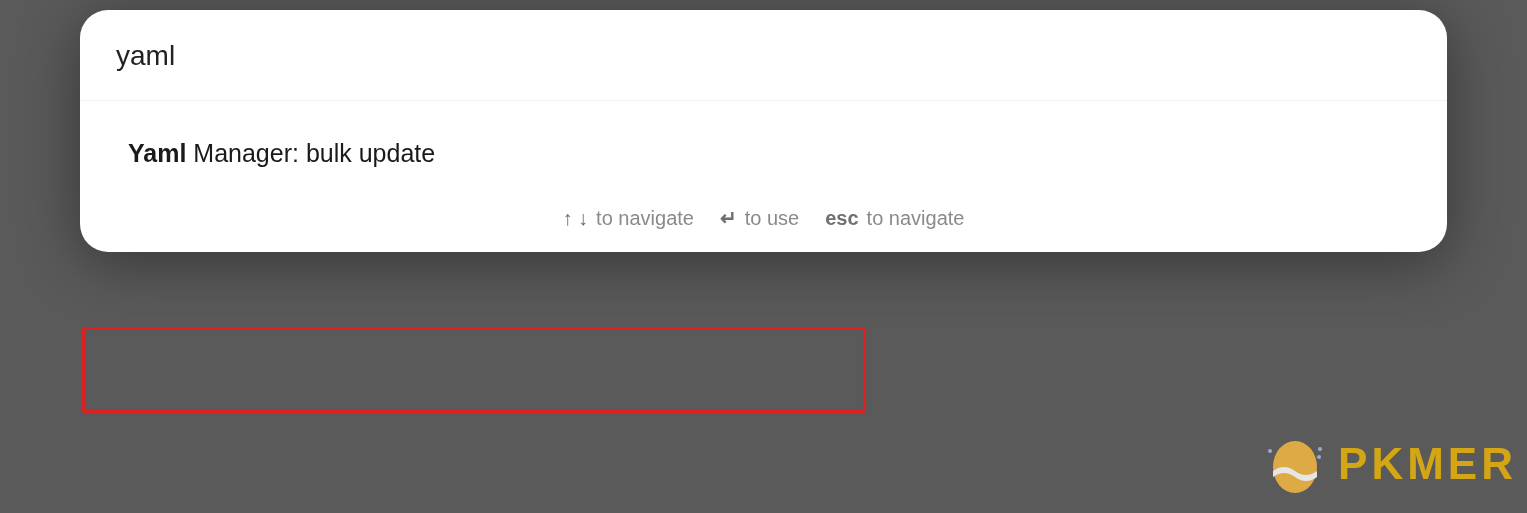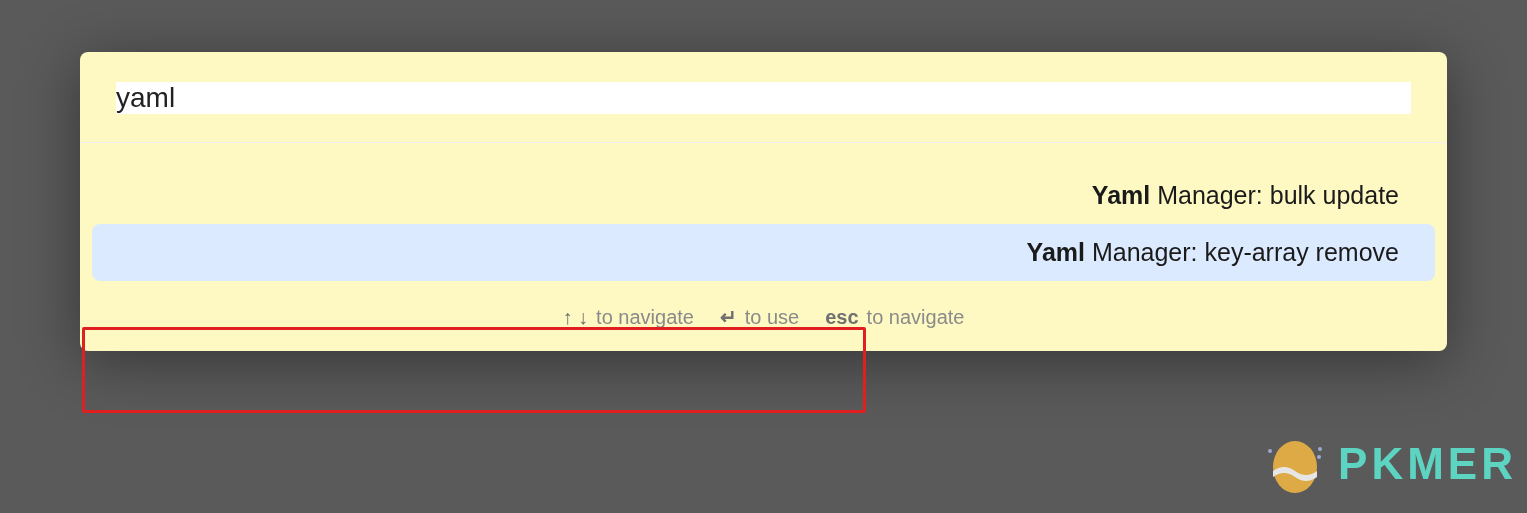--- a/index.html
+++ b/index.html
@@ -13,42 +13,40 @@
       background: #5a5a5a;
       font-family: -apple-system, BlinkMacSystemFont, "Segoe UI", Helvetica, Arial, sans-serif;
       position: relative;
       overflow: hidden;
     }
     .palette {
       position: absolute;
       top: 10px;
       left: 80px;
       right: 80px;
-      background: #fef9c3;
-      border-radius: 8px;
+      background: #ffffff;
+      border-radius: 28px;
       box-shadow: 0 10px 60px rgba(0,0,0,0.4);
       overflow: hidden;
-      margin-top: 42px;
     }
     .search-area {
       padding: 30px 36px 28px 36px;
       border-bottom: 1px solid #f0f0f0;
     }
     .search-input {
       width: 100%;
       border: none;
       outline: none;
       font-size: 28px;
       color: #222;
       font-family: inherit;
       caret-color: #222;
     }
     .results {
       padding: 24px 0 4px 0;
-      text-align: right;
     }
     .result-item {
       padding: 14px 36px;
       font-size: 25px;
       color: #1a1a1a;
       cursor: pointer;
       border-radius: 8px;
       margin: 0 12px;
       position: relative;
     }
@@ -93,40 +91,37 @@
     }
     .watermark-egg {
       width: 62px;
       height: 62px;
       position: relative;
     }
     .watermark-text {
       font-size: 44px;
       font-weight: 600;
       letter-spacing: 4px;
-      color: #5eead4;
+      color: #eab308;
     }
     .egg-svg {
       width: 62px;
       height: 62px;
     }
   </style>
 </head>
 <body>
 
 <div class="palette">
   <div class="search-area">
     <input class="search-input" type="text" autofocus="" value="yaml" style="">
   </div>
   <div class="results">
     <div class="result-item">
       <span class="bold-prefix">Yaml</span><span> Manager: bulk update</span>
-    </div>
-    <div class="result-item selected">
-      <span class="bold-prefix">Yaml</span><span> Manager: key-array remove</span>
     </div>
   </div>
   <div class="hints">
     <div class="hint-group">
       <span class="key">↑ ↓</span>
       <span>to navigate</span>
     </div>
     <div class="hint-group">
       <span class="key">↵</span>
       <span>to use</span>

